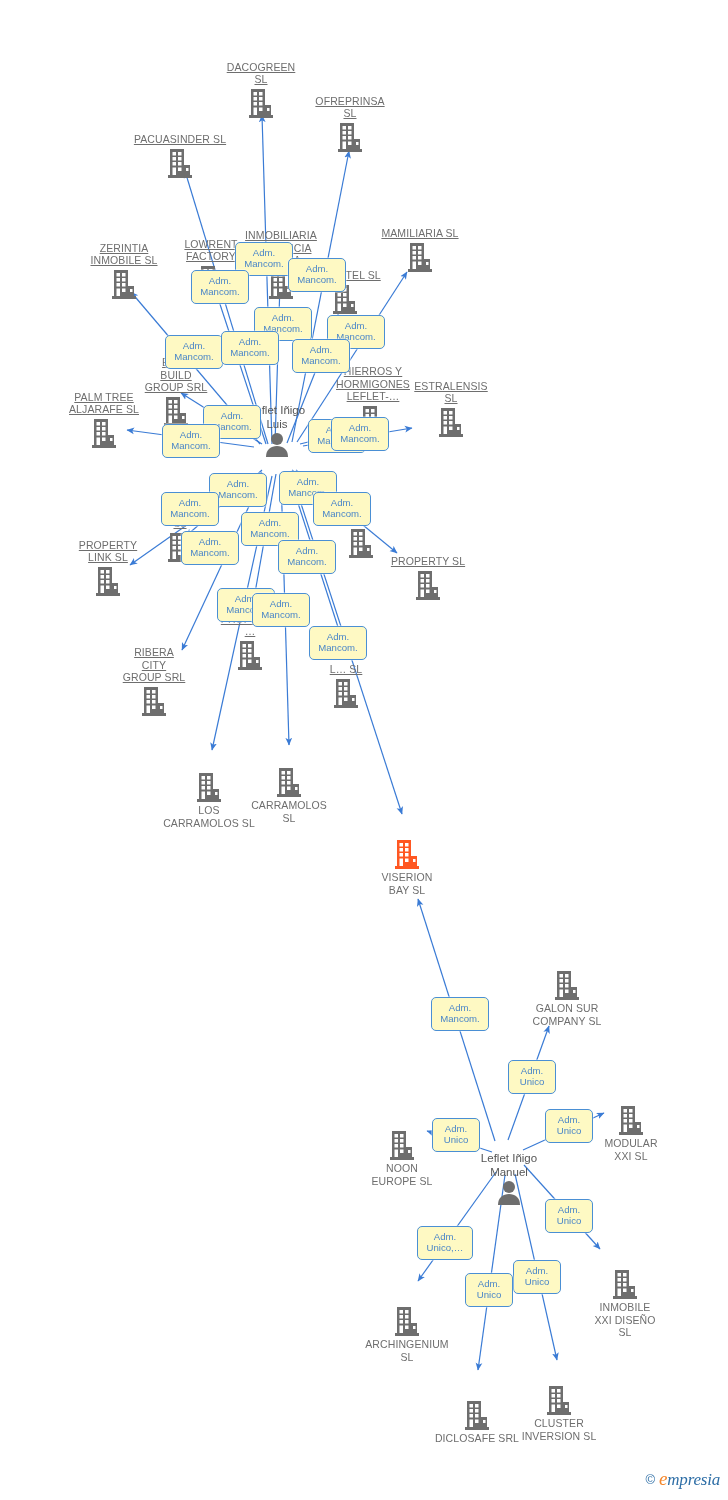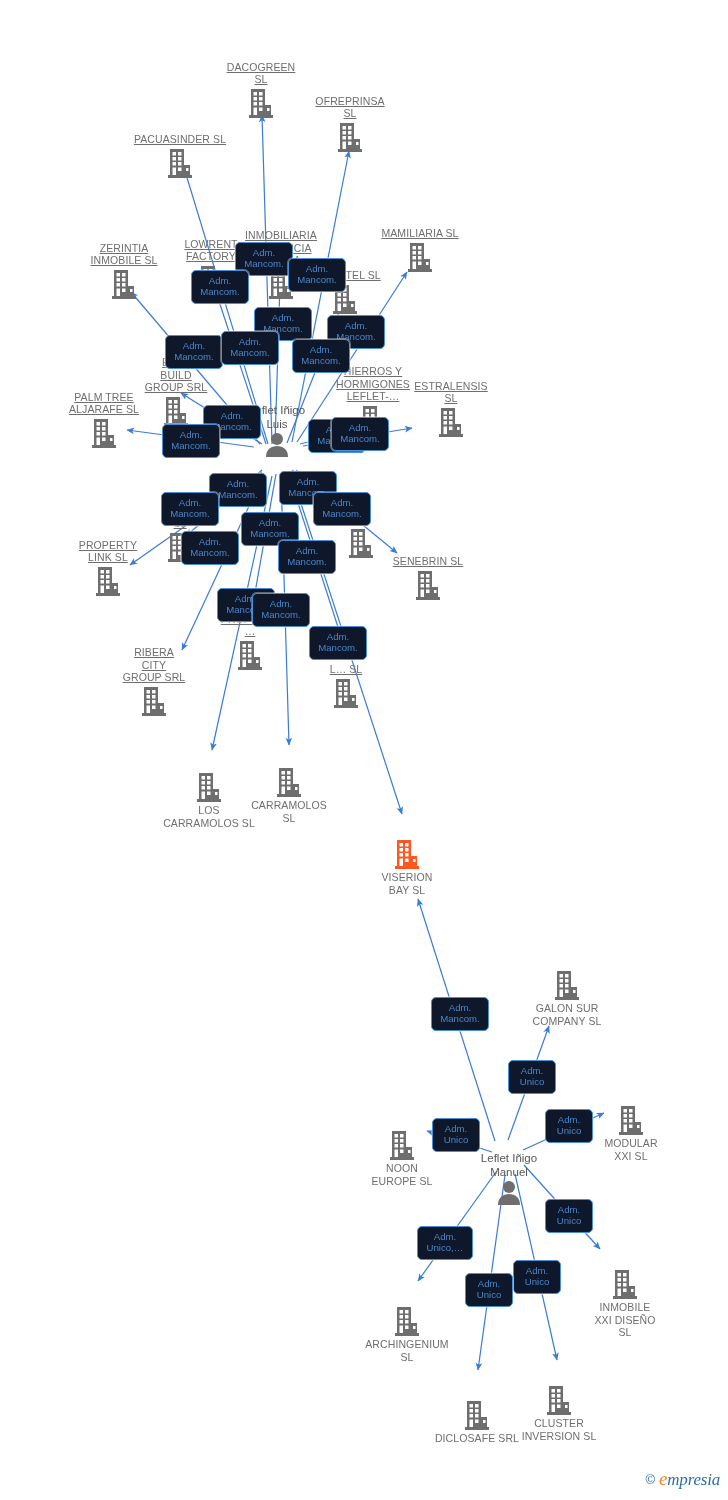--- a/index.html
+++ b/index.html
@@ -55,21 +55,21 @@
     line-height:13.5px;
     color:#555555;
     white-space:pre-line;
   }
   .prsn-ico{display:block;margin:0 auto;}
 
   
   .rel{
     position:absolute;
     box-sizing:border-box;
-    background:#0f172a;
+    background:#fef9c3;
     border:1.3px solid #4a8fd4;
     border-radius:5px;
     color:#4a86c8;
     font-size:9.6px;
     line-height:11.4px;
     text-align:center;
     padding:4px 2px 4px 2px;
     white-space:pre-line;
     z-index:6;
     box-shadow:0 0 0 1px rgba(255,255,255,.35);
@@ -423,21 +423,21 @@
             <rect x="11" y="10" width="3.5" height="3.5" fill="#ffffff"></rect>
             <rect x="5.5" y="15" width="3.5" height="3.5" fill="#ffffff"></rect>
             <rect x="11" y="15" width="3.5" height="3.5" fill="#ffffff"></rect>
             <rect x="11" y="20.5" width="3.5" height="3.5" fill="#ffffff"></rect>
             <rect x="5.5" y="20.5" width="3.5" height="7.5" fill="#ffffff"></rect>
             <rect x="19" y="21" width="2.5" height="3" fill="#ffffff"></rect>
           </g>
         </svg>
       </div>
       <div class="company above" style="left: 428px; top: 555.4px;">
-        <div class="cap">SENEBRIN SL</div>
+        <div class="cap">PROPERTY SL</div>
         <svg width="26" height="32" viewBox="0 0 26 32" class="bldg">
           <g fill="#6e6e6e">
             <path d="M3,2 h14 v26 h-14 z"></path>
             <path d="M17,18 h6 v10 h-6 z M1,28 h24 v3 h-24 z"></path>
             <rect x="5.5" y="5" width="3.5" height="3.5" fill="#ffffff"></rect>
             <rect x="11" y="5" width="3.5" height="3.5" fill="#ffffff"></rect>
             <rect x="5.5" y="10" width="3.5" height="3.5" fill="#ffffff"></rect>
             <rect x="11" y="10" width="3.5" height="3.5" fill="#ffffff"></rect>
             <rect x="5.5" y="15" width="3.5" height="3.5" fill="#ffffff"></rect>
             <rect x="11" y="15" width="3.5" height="3.5" fill="#ffffff"></rect>

